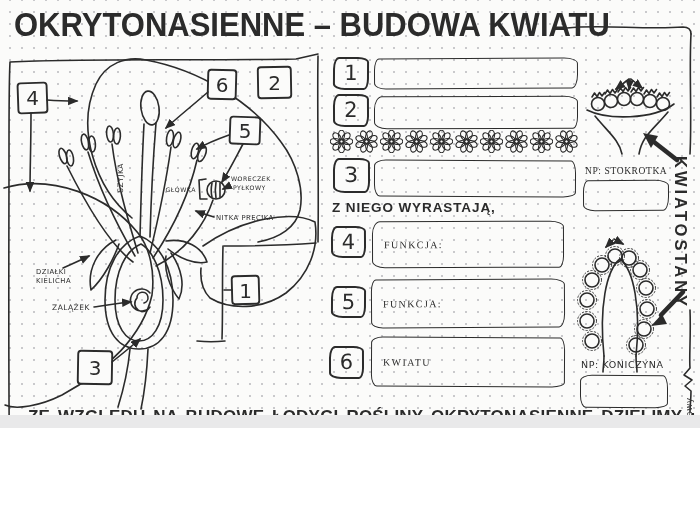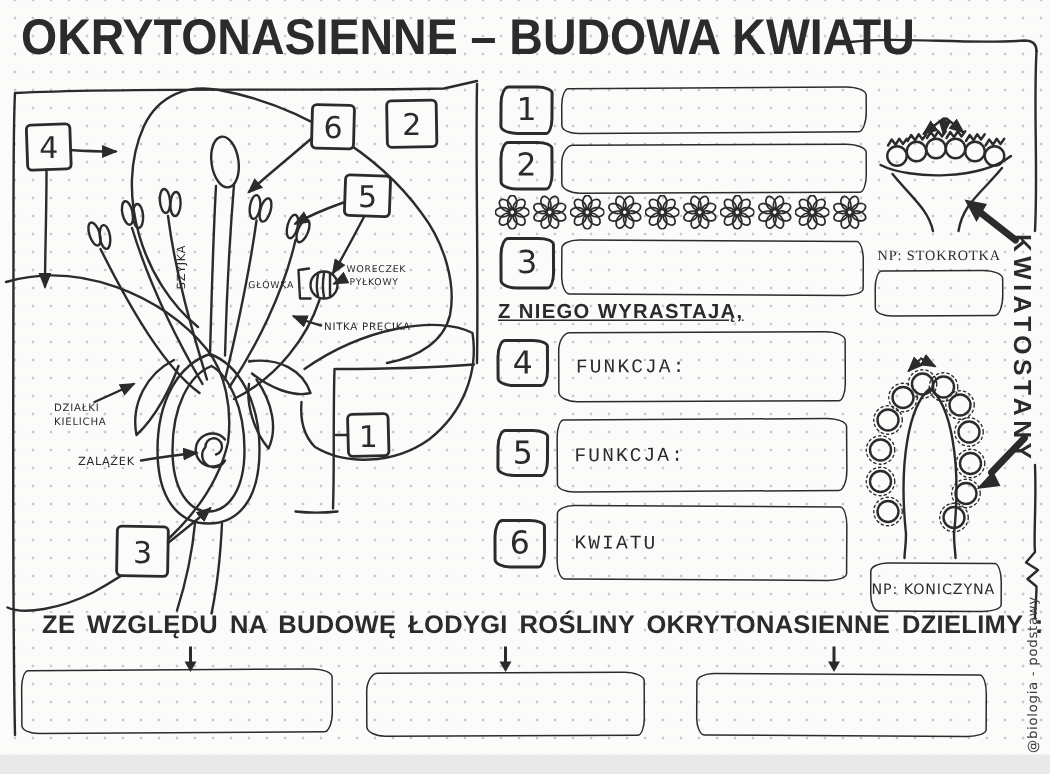--- a/index.html
+++ b/index.html
@@ -1,17 +1,17 @@
 <!DOCTYPE html>
 <html><head>
 <meta charset="utf-8">
 <style>
   html,body { margin:0; padding:0; }
   .sheet {
-    position:relative; width:700px; height:516px; overflow:hidden;
+    position:relative; width:700px; height:428px; overflow:hidden;
     background-color:#fbfbfa;
     background-image: radial-gradient(circle, #c9c9cc 0.9px, transparent 1.1px);
     background-size: 12px 12px; background-position: 4px 6px;
     font-family:"Liberation Sans", sans-serif; color:#2b2b2b;
   }
   .abs { position:absolute; }
   .title {
     margin:0; font-size:31px; font-weight:bold; letter-spacing:0px;
     transform:scaleY(1.08); transform-origin:left top; white-space:nowrap;
   }
@@ -19,21 +19,21 @@
   .w1 { border-radius: 5px 14px 6px 12px / 12px 6px 14px 6px; transform:rotate(-0.35deg); }
   .w2 { border-radius: 12px 5px 13px 6px / 6px 13px 5px 12px; transform:rotate(0.3deg); }
   .w3 { border-radius: 8px 14px 5px 13px / 13px 6px 12px 7px; transform:rotate(-0.2deg); }
   .numbox {
     display:flex; align-items:center; justify-content:center;
     border:2px solid #2b2b2b; box-sizing:border-box;
     font-family:"DejaVu Sans", sans-serif; font-size:21px; line-height:1;
     border-radius: 6px 11px 5px 12px / 12px 5px 11px 6px; background:transparent;
   }
   .funcbox { display:flex; align-items:center; }
-  .funclabel { font-family:Liberation Mono, monospace; font-size:13px; letter-spacing:1.4px; padding-left:11px; }
+  .funclabel { font-family:Liberation Serif, serif; font-size:10px; letter-spacing:1.4px; padding-left:11px; }
   .growtext { font-size:13.5px; font-weight:bold; letter-spacing:0.9px; white-space:nowrap; }
   .npcap { font-family:"DejaVu Sans", sans-serif; font-size:9.5px; letter-spacing:0.6px; white-space:nowrap; }
   .vtext {
     writing-mode:vertical-rl; font-weight:bold; font-size:16.5px; letter-spacing:3px; white-space:nowrap;
   }
   .sig {
     writing-mode:vertical-rl; transform:rotate(180deg);
     font-family:"DejaVu Sans", sans-serif; font-size:8.8px; letter-spacing:0.5px; color:#3a3a3a; white-space:nowrap;
   }
   .question { font-size:17px; font-weight:bold; letter-spacing:0.2px; word-spacing:3px; white-space:nowrap; }
@@ -292,21 +292,21 @@
         <ellipse cx="11" cy="4.8" rx="2.9" ry="4.6" transform="rotate(337 11 11)"></ellipse>
         <circle cx="11" cy="11" r="2.6"></circle>
       </svg>
     </div>
 
   <div class="abs numbox w3" style="left:333px; top:158px; width:37px; height:35px;">
       <span>3</span>
     </div>
   <div class="abs sk w2" style="left:374px; top:160px; width:202px; height:37px;"></div>
 
-  <div class="abs growtext" style="left:332px; top:200px;text-decoration:underline;">Z NIEGO WYRASTAJĄ,</div>
+  <div class="abs growtext" style="left:332px; top:200px;">Z NIEGO WYRASTAJĄ,</div>
 
   <div class="abs numbox w1" style="left:331px; top:226px; width:35px; height:32px;">
       <span>4</span>
     </div>
   <div class="abs sk w3 funcbox" style="left:372px; top:221px; width:192px; height:47px;">
     <span class="funclabel">FUNKCJA:</span>
   </div>
 
   <div class="abs numbox w2" style="left:331px; top:286px; width:35px; height:32px;">
       <span>5</span>
@@ -395,21 +395,21 @@
         <circle class="fz" cx="67" cy="103" r="9.5"></circle>
       <circle cx="59" cy="119" r="7"></circle>
         <circle class="fz" cx="59" cy="119" r="9.5"></circle>
     </g>
     <g style="stroke-width:1.2;">
       <path class="arr" d="M36,14 L29,21"></path>
       <path class="arr" d="M37,13 L46,18"></path>
     </g>
   </svg>
 
-  <div class="abs npcap" style="left:581px; top:359px;margin-top:29px;">NP: KONICZYNA</div>
+  <div class="abs npcap" style="left:581px; top:359px;">NP: KONICZYNA</div>
   <div class="abs sk w2" style="left:580px; top:375px; width:88px; height:33px;"></div>
 
   <div class="abs sig" style="left:684px; top:352px; height:150px;">@biologia - podstawy</div>
 
   <div class="abs question" style="left:28px; top:407px;">ZE WZGLĘDU NA BUDOWĘ ŁODYGI ROŚLINY OKRYTONASIENNE DZIELIMY :</div>
 
   <span class="abs darrow" style="left:126px; top:431px;"></span>
   <span class="abs darrow" style="left:336px; top:431px;"></span>
   <span class="abs darrow" style="left:555px; top:431px;"></span>
 

